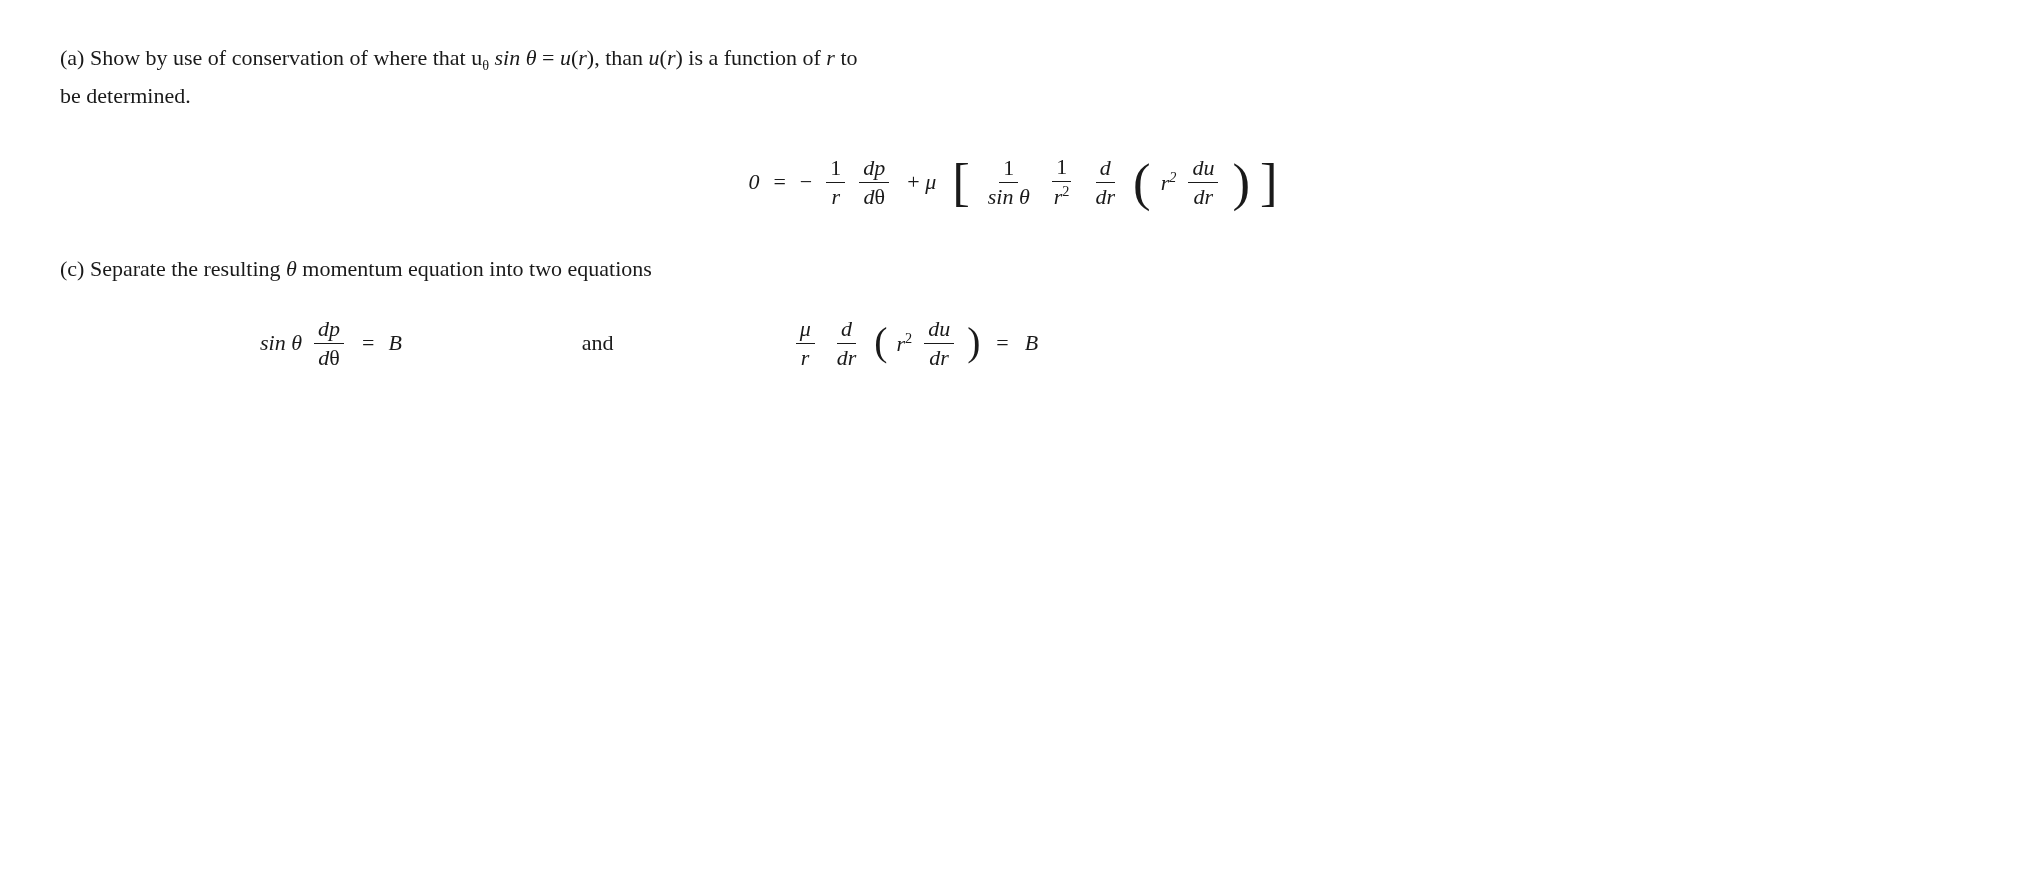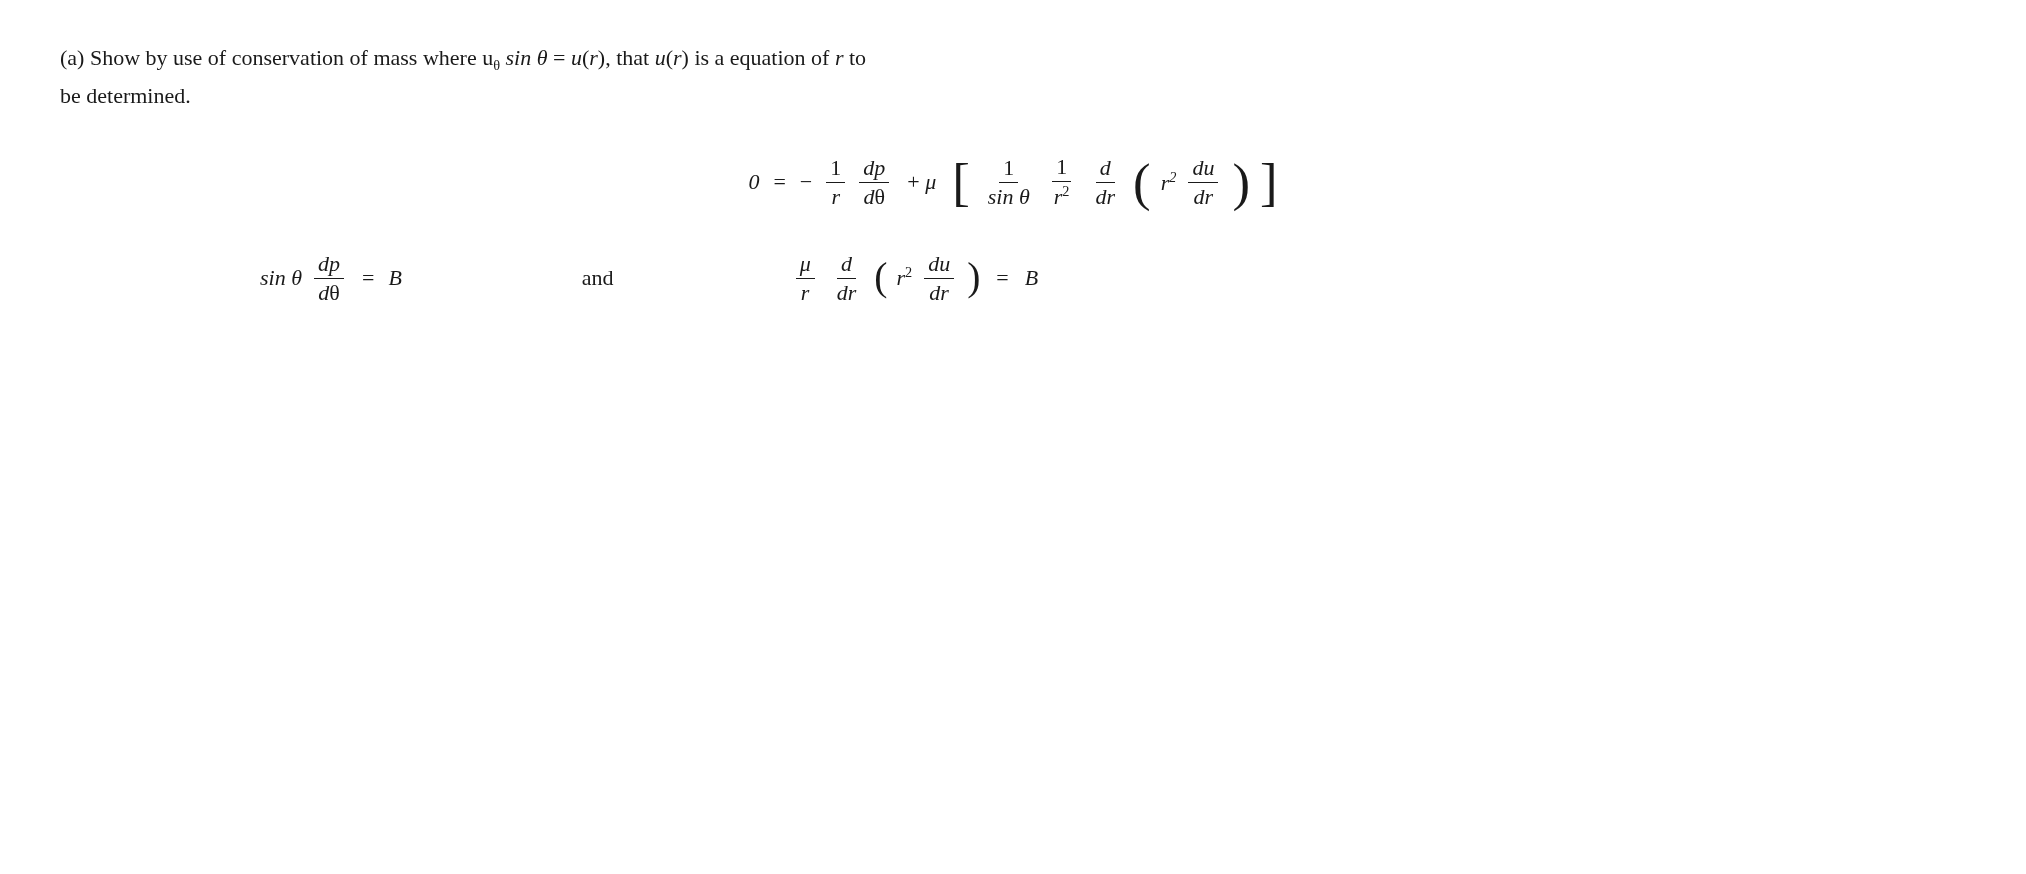--- a/index.html
+++ b/index.html
@@ -149,28 +149,28 @@
     }
   </style>
 </head>
 <body>
 
 <div class="content">
 
   <div class="part">
     <div class="part-a-text">
       <span>(a)</span>
-      <span> Show by use of conservation of mass where </span>
+      <span> Show by use of conservation of where that </span>
       <span style="">u<sub>θ</sub></span>
       <span style="font-style:italic;"> sin θ</span>
       <span> = </span>
       <span><span style="font-style:italic;">u</span>(<span style="font-style:italic;">r</span>),</span>
-      <span> that </span>
+      <span> than </span>
       <span><span style="font-style:italic;">u</span>(<span style="font-style:italic;">r</span>)</span>
-      <span> is a equation of </span>
+      <span> is a function of </span>
       <span style="font-style:italic;">r</span>
       <span> to</span>
       <br>
       <span>be determined.</span>
     </div>
   </div>
 
   <div class="part">
 
     <div class="equation-block">
@@ -217,20 +217,24 @@
           <span class="den" style="font-style:italic;">dr</span>
         </span>
 
         <span class="big-paren-r">)</span>
         <span class="rb">]</span>
       </div>
     </div>
   </div>
 
   <div class="part">
+    <div class="part-text">
+      <span>(c)</span>
+      <span> Separate the resulting <span style="font-style:italic;">θ</span> momentum equation into two equations</span>
+    </div>
 
     <div class="two-eq-row">
 
       <div class="eq-left">
         <div class="equation-row">
           <span style="font-style:italic;">sin θ</span>
 
           <span class="frac" style="margin:0 4px;">
             <span class="num" style="font-style:italic;">dp</span>
             <span class="den"><span style="font-style:italic;">d</span>θ</span>

